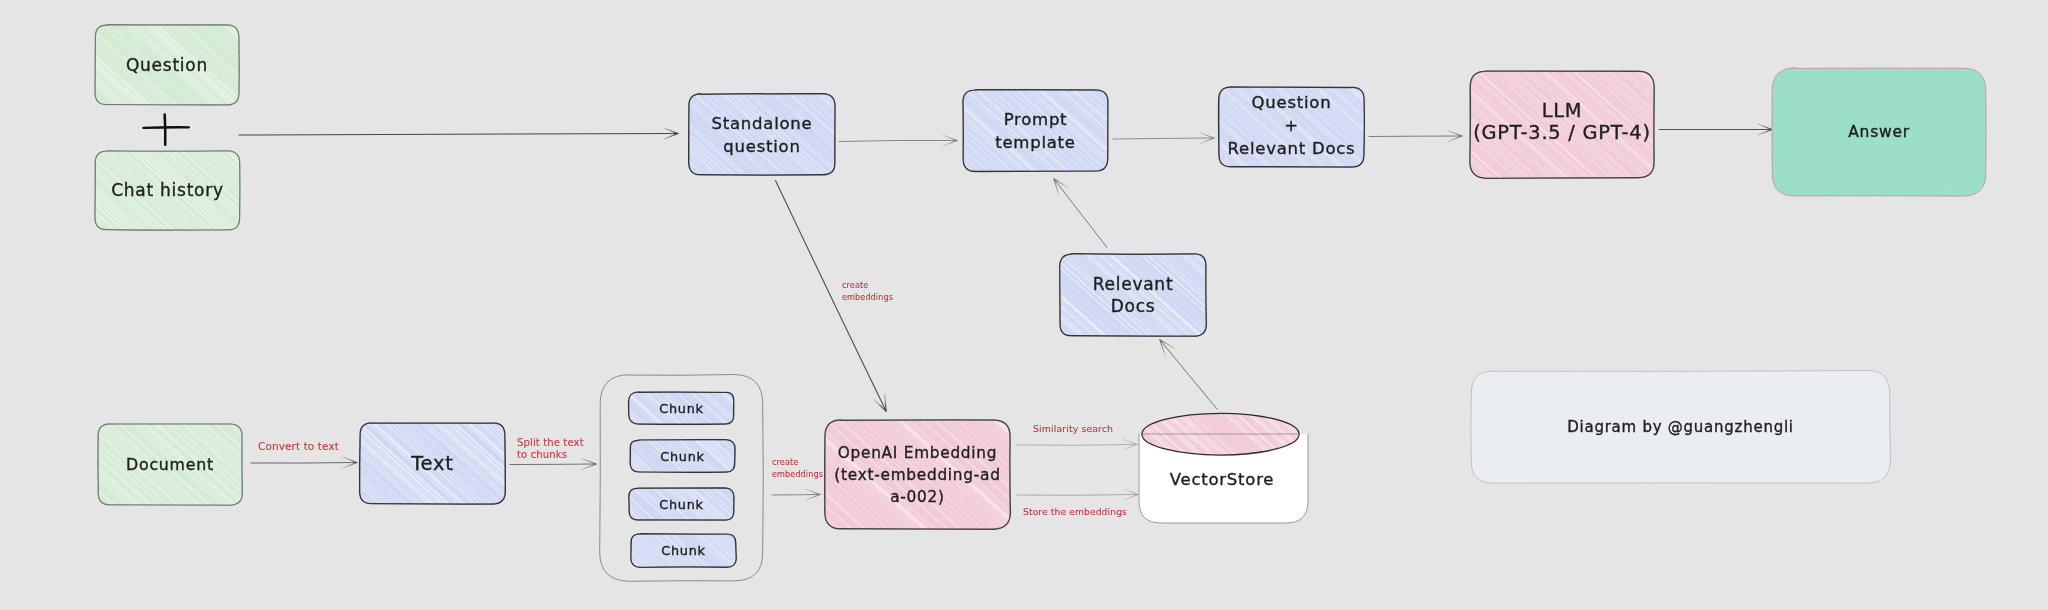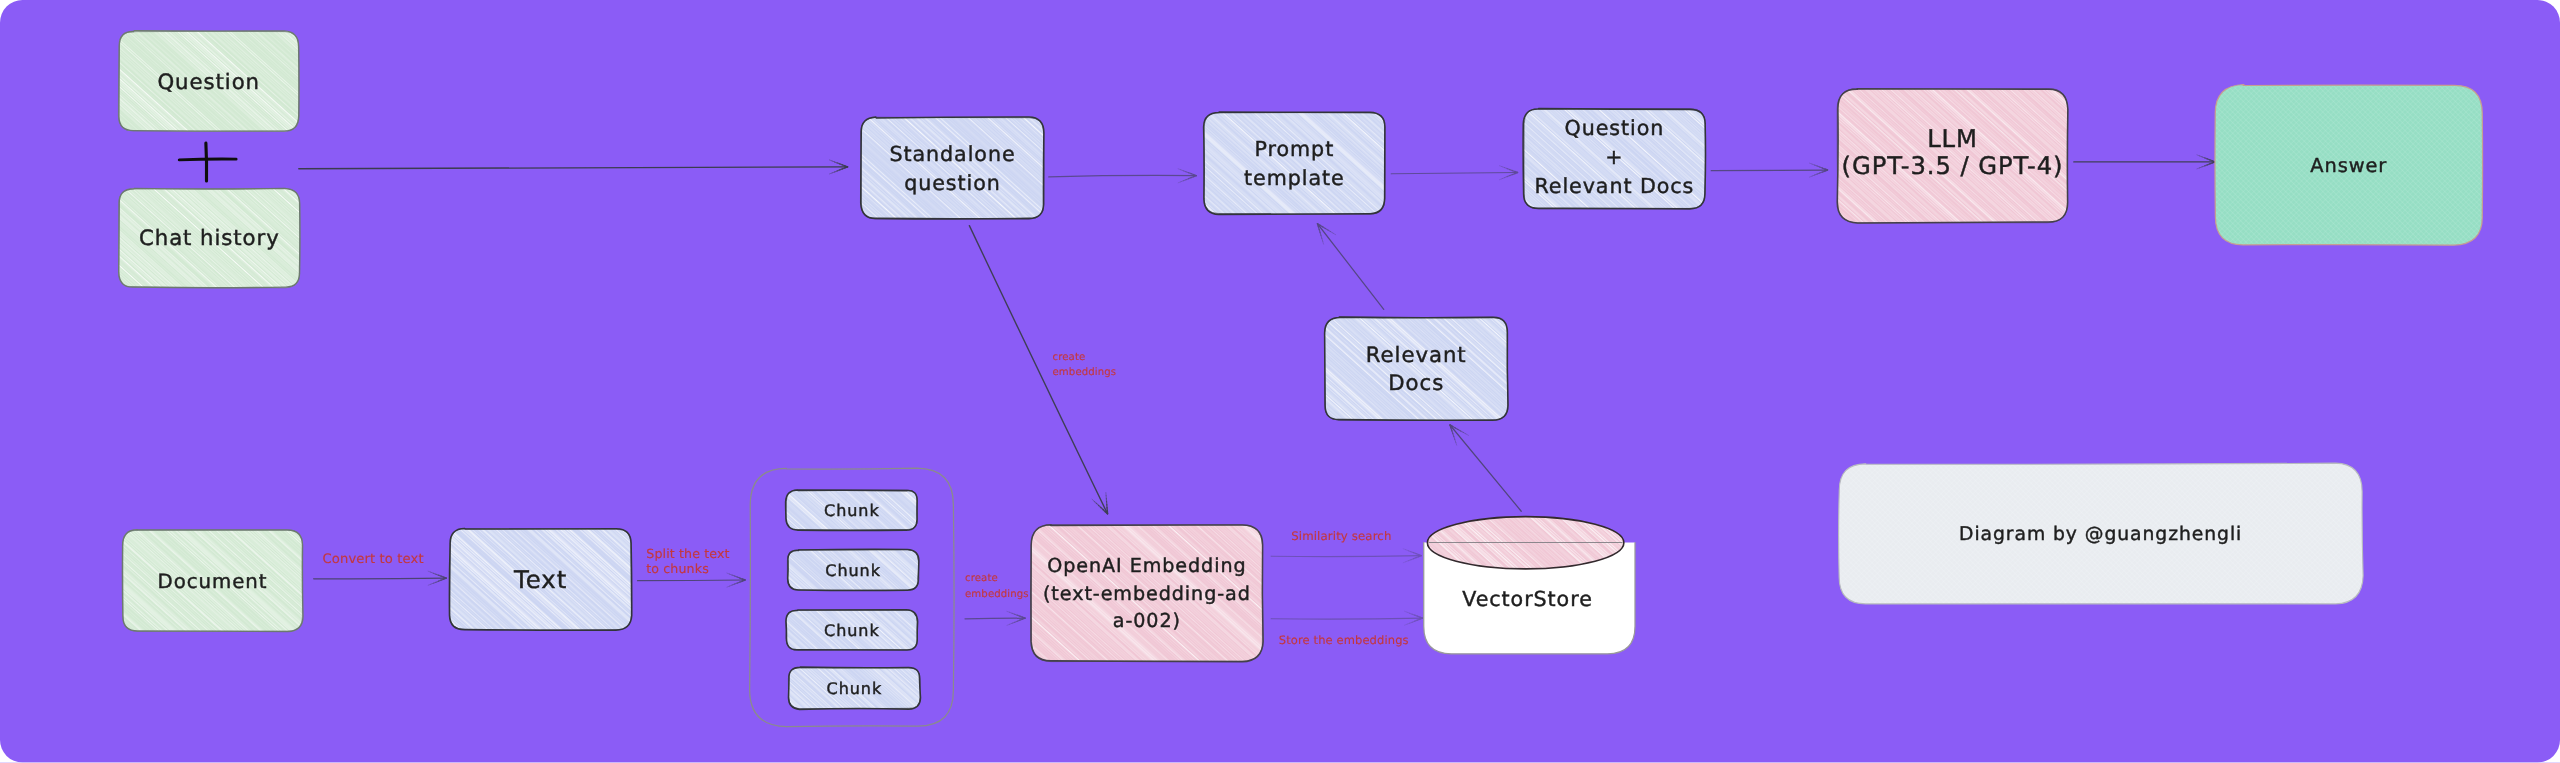--- a/index.html
+++ b/index.html
@@ -1,18 +1,18 @@
 <!DOCTYPE html>
 <html><head>
 <meta charset="utf-8">
 <style>
   html,body{margin:0;padding:0;background:#ffffff;}
   body{width:2048px;height:610px;overflow:hidden;
        font-family:"Liberation Sans",sans-serif;}
-  #stage{position:relative;width:2048px;height:610px;background:#8b5cf6;border-radius:18px;}
+  #stage{position:relative;width:2048px;height:610px;background:#e5e5e5;}
   #scene{position:absolute;left:0;top:0;width:2048px;height:610px;}
   .nodelabel{font-family:"DejaVu Sans",sans-serif;fill:#1e1e1e;letter-spacing:0.75px;
              stroke:#1e1e1e;stroke-width:0.35px;paint-order:stroke fill;
              transform:translateZ(0);}
   .edgelabel{font-family:"DejaVu Sans",sans-serif;fill:#c4373c;letter-spacing:0.1px;
              stroke:#c4373c;stroke-width:0.1px;paint-order:stroke fill;
              transform:translateZ(0);}
 </style>
 </head>
 <body>

